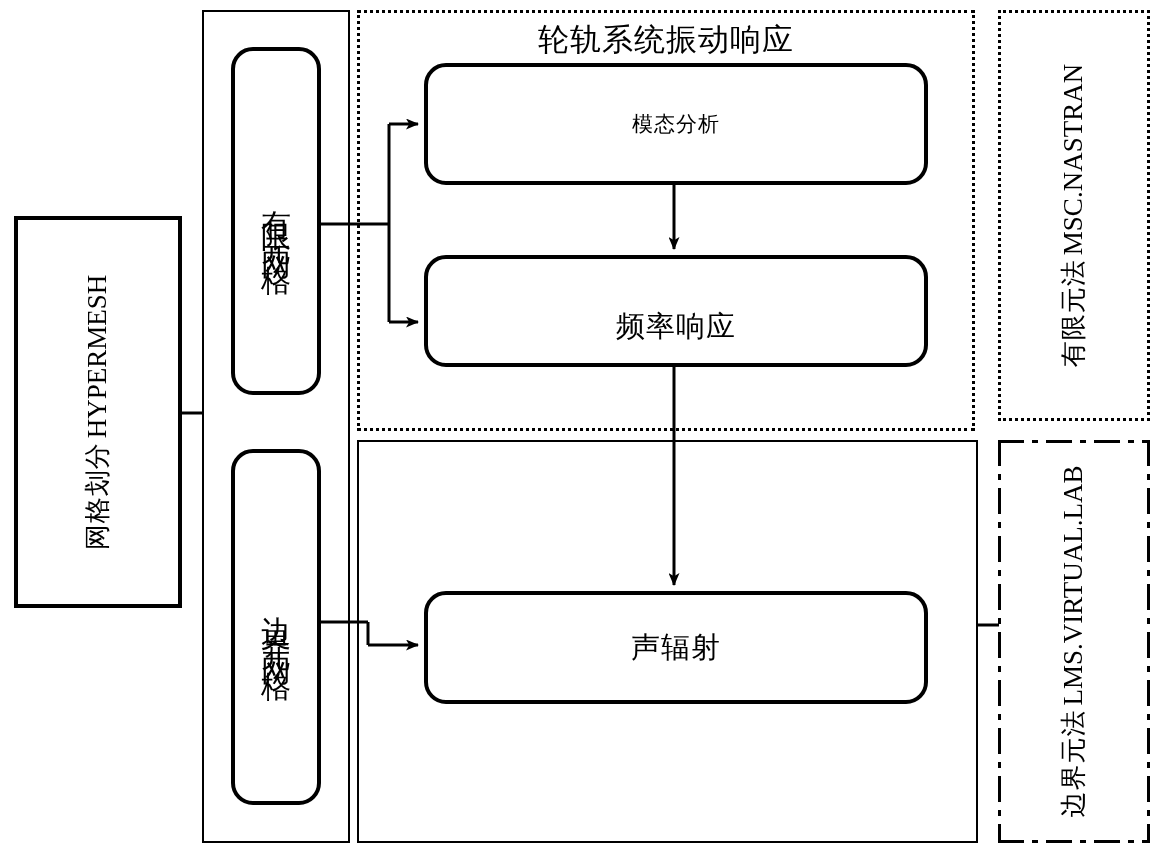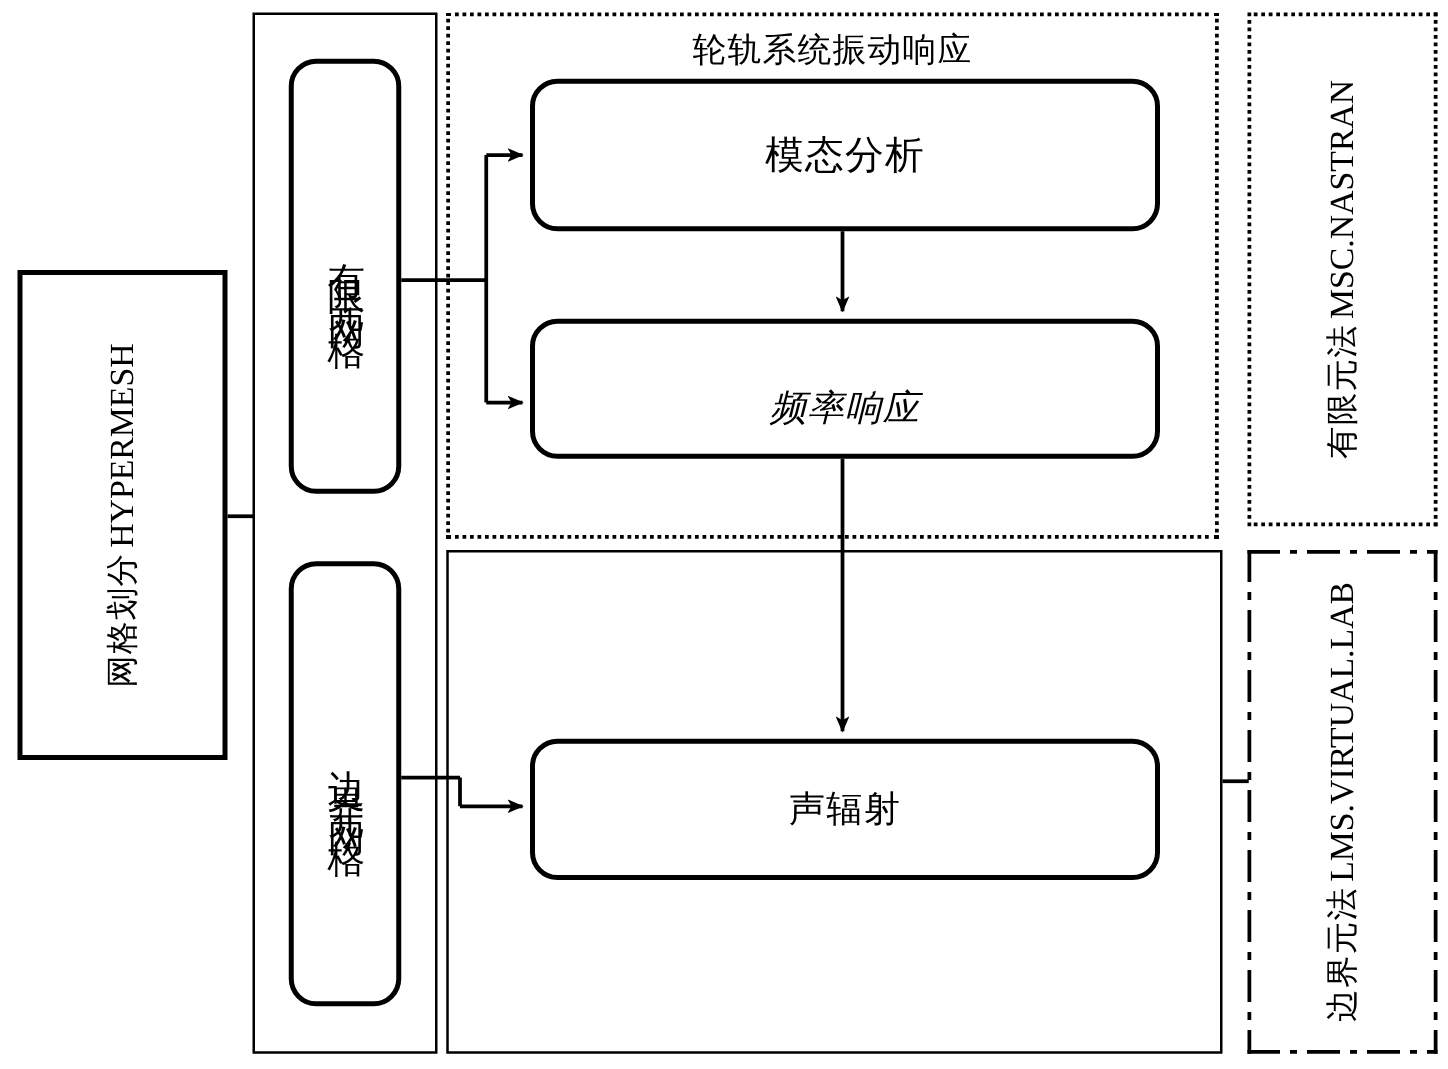--- a/index.html
+++ b/index.html
@@ -50,21 +50,21 @@
       repeating-linear-gradient(to bottom, #000 0 26px, transparent 26px 34px, #000 34px 40px, transparent 40px 48px) right top / 3px 100% no-repeat;
   }
 
   
   .label-h {
     position: absolute;
     display: flex;
     align-items: center;
     justify-content: center;
     white-space: nowrap;
-    font-size: 27px;
+    font-size: 31px;
     letter-spacing: 1px;
   }
   .cjk-vertical {
     position: absolute;
     display: flex;
     align-items: center;
     justify-content: center;
     writing-mode: vertical-rl;
     text-orientation: upright;
     font-size: 30px;
@@ -117,24 +117,24 @@
   <div class="box rounded" style="left:231px; top:47px; width:90px; height:348px;"></div>
   <div class="cjk-vertical" style="left:231px; top:47px; width:90px; height:348px;">有限元网格</div>
 
   <div class="box rounded" style="left:231px; top:449px; width:90px; height:356px;"></div>
   <div class="cjk-vertical" style="left:231px; top:449px; width:90px; height:356px;">边界元网格</div>
 
   <div class="box dotted" style="left:357px; top:10px; width:618px; height:421px;"></div>
   <div class="label-h" style="left:357px; top:22px; width:618px; height:36px;">轮轨系统振动响应</div>
 
   <div class="box rounded" style="left:424px; top:63px; width:504px; height:122px;"></div>
-  <div class="label-h" style="left:424px; top:63px; width:504px; height:122px; font-size:31px;">模态分析</div>
+  <div class="label-h" style="left:424px; top:63px; width:504px; height:122px; font-size:21px;">模态分析</div>
 
   <div class="box rounded" style="left:424px; top:255px; width:504px; height:112px;"></div>
-  <div class="label-h" style="left:424px; top:255px; width:504px; height:144px; font-size:29px;font-style:italic;">频率响应</div>
+  <div class="label-h" style="left:424px; top:255px; width:504px; height:144px; font-size:29px;">频率响应</div>
 
   <div class="box solid-thin" style="left:357px; top:440px; width:621px; height:403px;"></div>
 
   <div class="box rounded" style="left:424px; top:591px; width:504px; height:113px;"></div>
   <div class="label-h" style="left:424px; top:591px; width:504px; height:113px; font-size:29px;">声辐射</div>
 
 
   <div class="box dotted" style="left:998px; top:10px; width:152px; height:411px;"></div>
   <div class="rot-label" style="left:998px; top:10px; width:152px; height:411px;">
     <div class="rot-inner">

